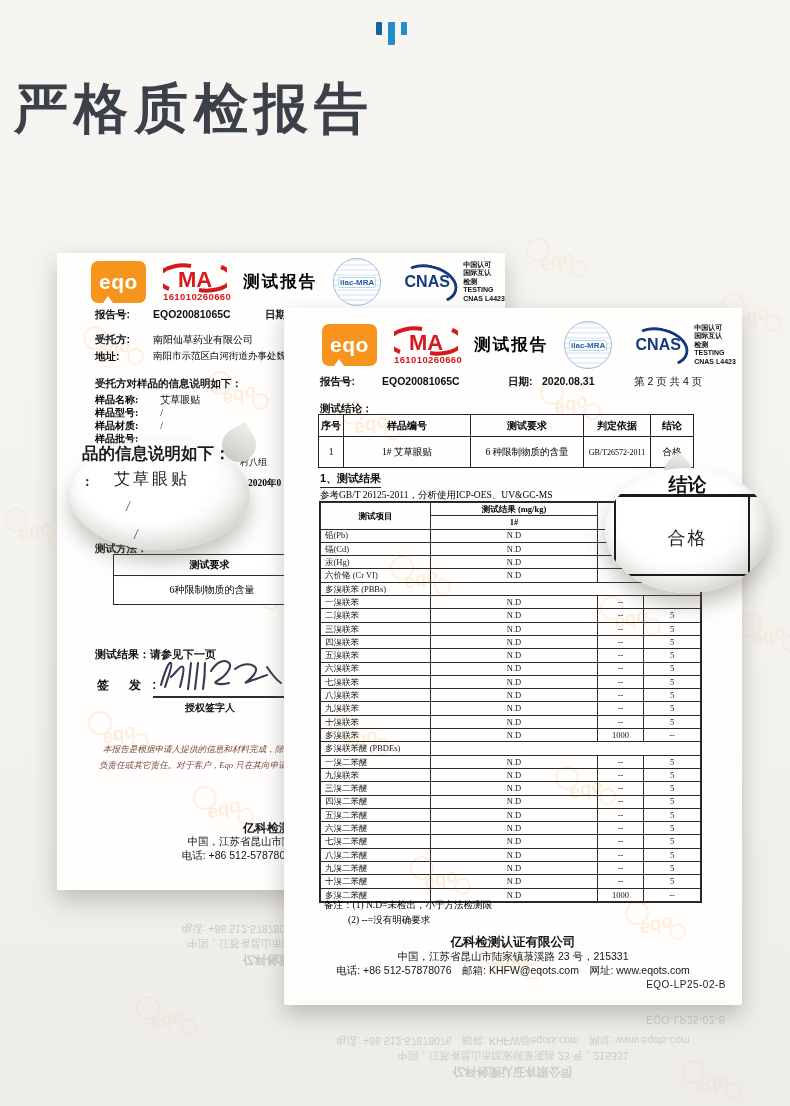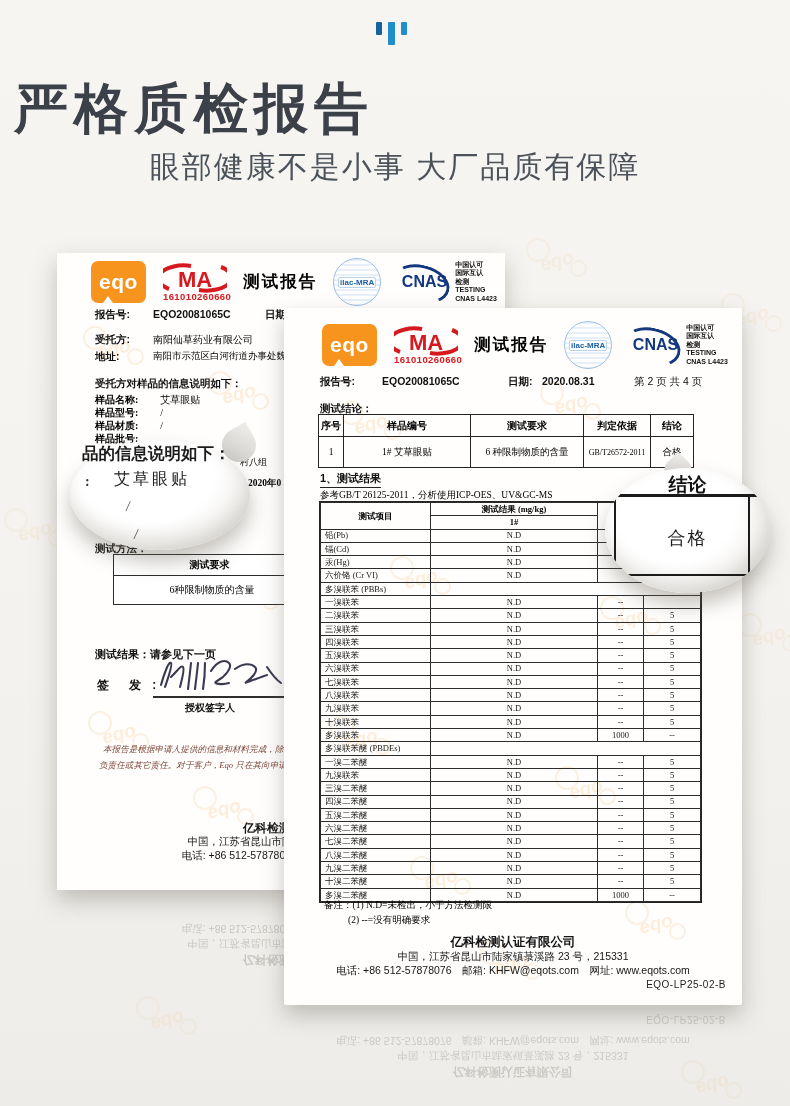--- a/index.html
+++ b/index.html
@@ -28,21 +28,21 @@
   .back .logo-row{left:34px;top:5px;}
   .front .logo-row{left:38px;top:13px;}
   .eqo-box{width:55px;height:42px;background:#f7941d;border-radius:7px;display:flex;align-items:center;justify-content:center;color:#fff;font-weight:800;font-size:21px;letter-spacing:.5px;position:relative;flex:none;}
   .eqo-box::after{content:"";position:absolute;left:12px;bottom:0;width:0;height:0;border-left:5px solid transparent;border-right:5px solid transparent;border-bottom:7px solid #fffefd;}
   .cma{margin-left:17px;text-align:center;color:#d6181f;flex:none;position:relative;}
   .cma svg{display:block;}
   .cma-num{font-size:9.5px;font-weight:bold;letter-spacing:.4px;margin-top:-2px;}
   .report-title-text{margin-left:12px;font-weight:800;font-size:16.5px;color:#000;letter-spacing:2px;flex:none;}
   .ilac{margin-left:16px;width:46px;height:46px;border-radius:50%;border:1px solid #9fc0e0;background:repeating-linear-gradient(#e7f0fa 0 2px,#ffffff 2px 5px);display:flex;align-items:center;justify-content:center;flex:none;}
   .ilac-text{font-size:8px;font-weight:800;color:#1c5fa8;background:rgba(255,255,255,.92);border:1px solid #bcd4ea;border-radius:2px;padding:0 1px;}
-  .cnas{margin-left:10px;position:relative;width:56px;height:40px;display:flex;align-items:center;justify-content:flex-end;flex:none;}
+  .cnas{margin-left:18px;position:relative;width:56px;height:40px;display:flex;align-items:center;justify-content:center;flex:none;}
   .cnas::before{content:"";position:absolute;left:1px;top:3px;width:52px;height:32px;border-radius:50%;border:3px solid #14387f;border-left-color:transparent;border-bottom-color:transparent;transform:rotate(14deg);}
   .cnas-text{font-size:16px;font-weight:800;color:#14387f;position:relative;}
   .acc{margin-left:8px;font-size:7px;font-weight:700;color:#111;line-height:8.6px;width:58px;flex:none;}
 
   
   .lab{font-weight:bold;color:#101010;}
   .meta{font-size:10.5px;color:#101010;}
 
   
   .mtable{border-collapse:collapse;table-layout:fixed;background:#fff;}
@@ -89,21 +89,20 @@
 <body>
 
 <div class="stage">
 
   <div class="quote-icon">
       <span class="q1"></span>
       <span class="q2"></span>
       <span class="q3"></span>
     </div>
   <h1 class="hero-title">严格质检报告</h1>
-  <div class="hero-sub">眼部健康不是小事 大厂品质有保障</div>
 
   <div class="refl" style="left:57px;top:921px;width:492px;text-align:center;opacity:.5;">
     <div style="font-size:10.5px;">电话: +86 512-57878076　邮箱: KHFW@eqots.com</div>
     <div style="font-size:10.5px;margin-top:1px;">中国，江苏省昆山市陆家镇菉溪路 23 号，215331</div>
     <div class="b" style="font-size:12px;margin-top:1px;">亿科检测认证有限公司</div>
   </div>
   <div class="refl" style="left:284px;top:1014px;width:458px;opacity:.45;">
     <div style="font-size:10px;text-align:right;padding-right:16px;letter-spacing:.5px;">EQO-LP25-02-B</div>
     <div style="font-size:10.5px;text-align:center;margin-top:8px;">电话: +86 512-57878076　邮箱: KHFW@eqots.com　网址: www.eqots.com</div>
     <div style="font-size:10.5px;text-align:center;margin-top:1px;">中国，江苏省昆山市陆家镇菉溪路 23 号，215331</div>

